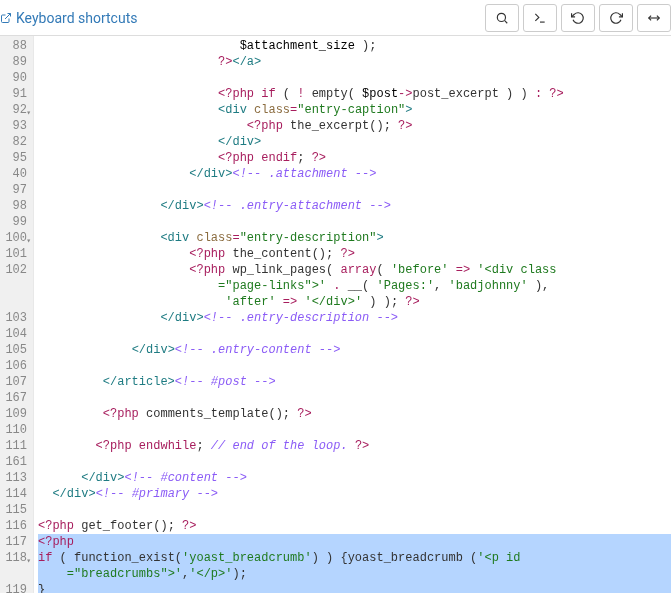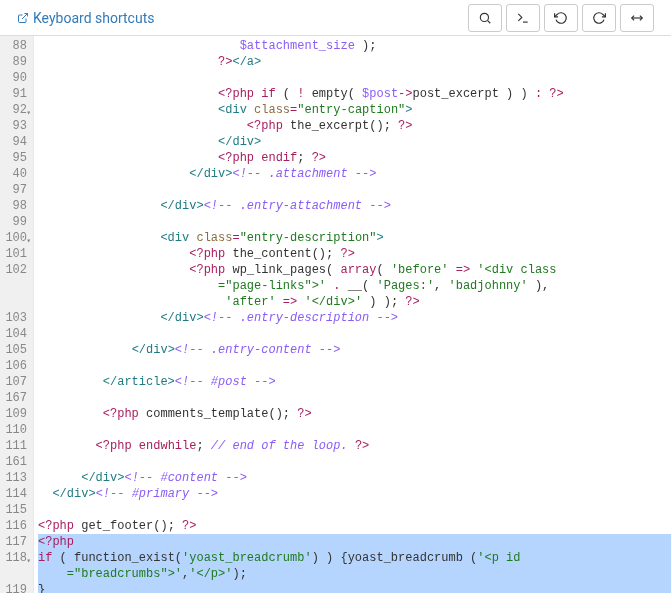--- a/index.html
+++ b/index.html
@@ -1,33 +1,33 @@
 <!DOCTYPE html>
 <html><head>
 <meta charset="utf-8">
 <style>
 * { margin:0; padding:0; box-sizing:border-box; }
 body { font-family:-apple-system,BlinkMacSystemFont,"Segoe UI",Roboto,sans-serif; font-size:13px; width:671px; height:593px; overflow:hidden; background:#fff; }
-.header { display:flex; align-items:center; justify-content:space-between; padding:4px 17px; border-bottom:1px solid #ddd; background:#fff; height:36px; }
+.header { display:flex; align-items:center; justify-content:space-between; padding:4px 0; border-bottom:1px solid #ddd; background:#fff; height:36px; }
 .kb-link { color:#337ab7; text-decoration:none; font-size:14px; display:flex; align-items:center; gap:4px; }
 .toolbar { display:flex; gap:4px; }
 .tbtn { width:34px; height:28px; border:1px solid #ccc; background:#fff; border-radius:3px; display:flex; align-items:center; justify-content:center; cursor:pointer; color:#333;}
 .tbtn svg{width:14px;height:14px;}
 .editor { display:flex; font-family:Consolas,Monaco,"Courier New",monospace; font-size:12px; line-height:16px; height:557px; overflow:hidden;}
 .gutter { background:#f0f0f0; color:#888; text-align:right; padding:2px 6px 2px 4px; user-select:none; width:34px; flex-shrink:0; border-right:1px solid #e8e8e8;}
 .gln{height:16px;position:relative;}
 .fold{position:absolute;right:-4px;top:3px;font-size:8px;color:#888;}
 .code { padding:2px 0 2px 4px; flex:1; white-space:pre; color:#333; overflow:hidden;}
 .cl{height:16px;}
 .sel{background:#b5d5ff;}
 .tag{color:#1e7b82;}
 .attr{color:#8b6c3f;}
 .str{color:#1f7a1f;}
 .kw{color:#a71d5d;}
-.var{color:#8b5cf6;}
+.var{color:#000000;}
 .fn{color:#333;}
 .cmt{color:#8b5cf6;font-style:italic;}
 .php{color:#a71d5d;}
 .op{color:#a71d5d;}
 </style>
 </head>
 <body>
 
 <div class="header">
   <a href="#" class="kb-link">
@@ -74,21 +74,21 @@
 </div>
 
 <div class="editor">
   <div class="gutter" id="gutter">
       <div class="gln">88</div>
       <div class="gln">89</div>
       <div class="gln">90</div>
       <div class="gln">91</div>
       <div class="gln">92<span class="fold">▾</span></div>
       <div class="gln">93</div>
-      <div class="gln">94</div>
+      <div class="gln">82</div>
       <div class="gln">95</div>
       <div class="gln">40</div>
       <div class="gln">97</div>
       <div class="gln">98</div>
       <div class="gln">99</div>
       <div class="gln">100<span class="fold">▾</span></div>
       <div class="gln">101</div>
       <div class="gln">102</div>
       <div class="gln"></div>
       <div class="gln"></div>

